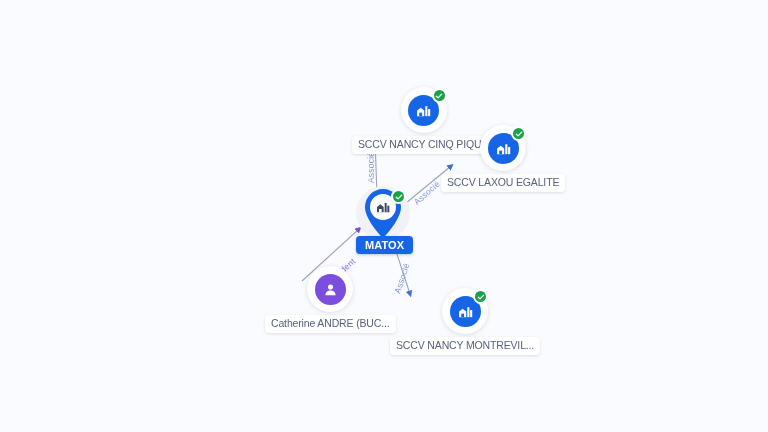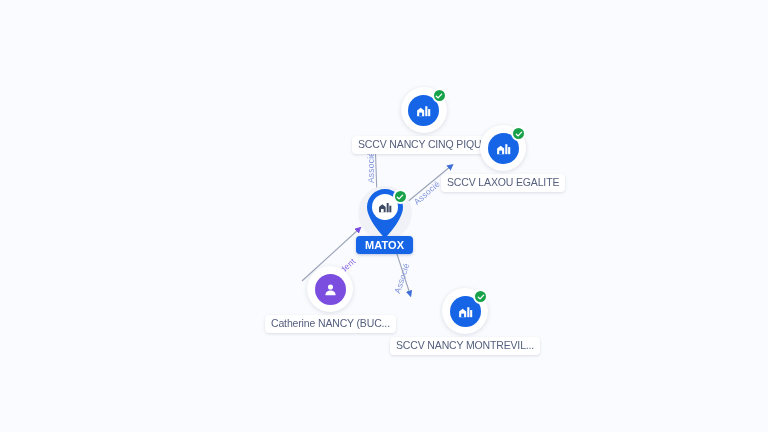--- a/index.html
+++ b/index.html
@@ -81,21 +81,21 @@
     padding: 3px 6px;
     border-radius: 4px;
     box-shadow: 0 1px 3px rgba(60,70,110,0.16);
     line-height: 1.1;
   }
   
   .node-center {
     position: absolute;
     display: flex;
     flex-direction: column;
-    align-items: center;
+    align-items: flex-start;
   }
   .pin-halo {
     position: relative;
     width: 54px;
     height: 54px;
     border-radius: 50%;
     background: #f1f2f7;
     display: flex;
     align-items: flex-start;
     justify-content: center;
@@ -219,21 +219,21 @@
 
   <div class="node" style="left:265px; top:266px;">
     <div class="node-circle">
       <div class="node-inner person">
         <svg width="17" height="17" viewBox="0 0 24 24">
           <circle cx="12" cy="8.5" r="3.6" fill="#ffffff"></circle>
           <path d="M4.8 20 C4.8 15.6 8 13.4 12 13.4 C16 13.4 19.2 15.6 19.2 20 Z" fill="#ffffff"></path>
         </svg>
       </div>
     </div>
-    <div class="node-label">Catherine NANCY (BUC...</div>
+    <div class="node-label">Catherine ANDRE (BUC...</div>
   </div>
 
   <div class="node" style="left:390px; top:288px;justify-content:center;">
     <div class="node-circle">
       <div class="node-inner">
         <svg width="17" height="17" viewBox="0 0 24 24">
           <path d="M3 20 L3 12 L8 8 L13 12 L13 20 Z" fill="#ffffff"></path>
           <rect x="6" y="15" width="4" height="5" fill="#1565e6"></rect>
           <rect x="14.5" y="6" width="3" height="14" fill="#ffffff"></rect>
           <rect x="18.5" y="10" width="3" height="10" fill="#ffffff"></rect>

